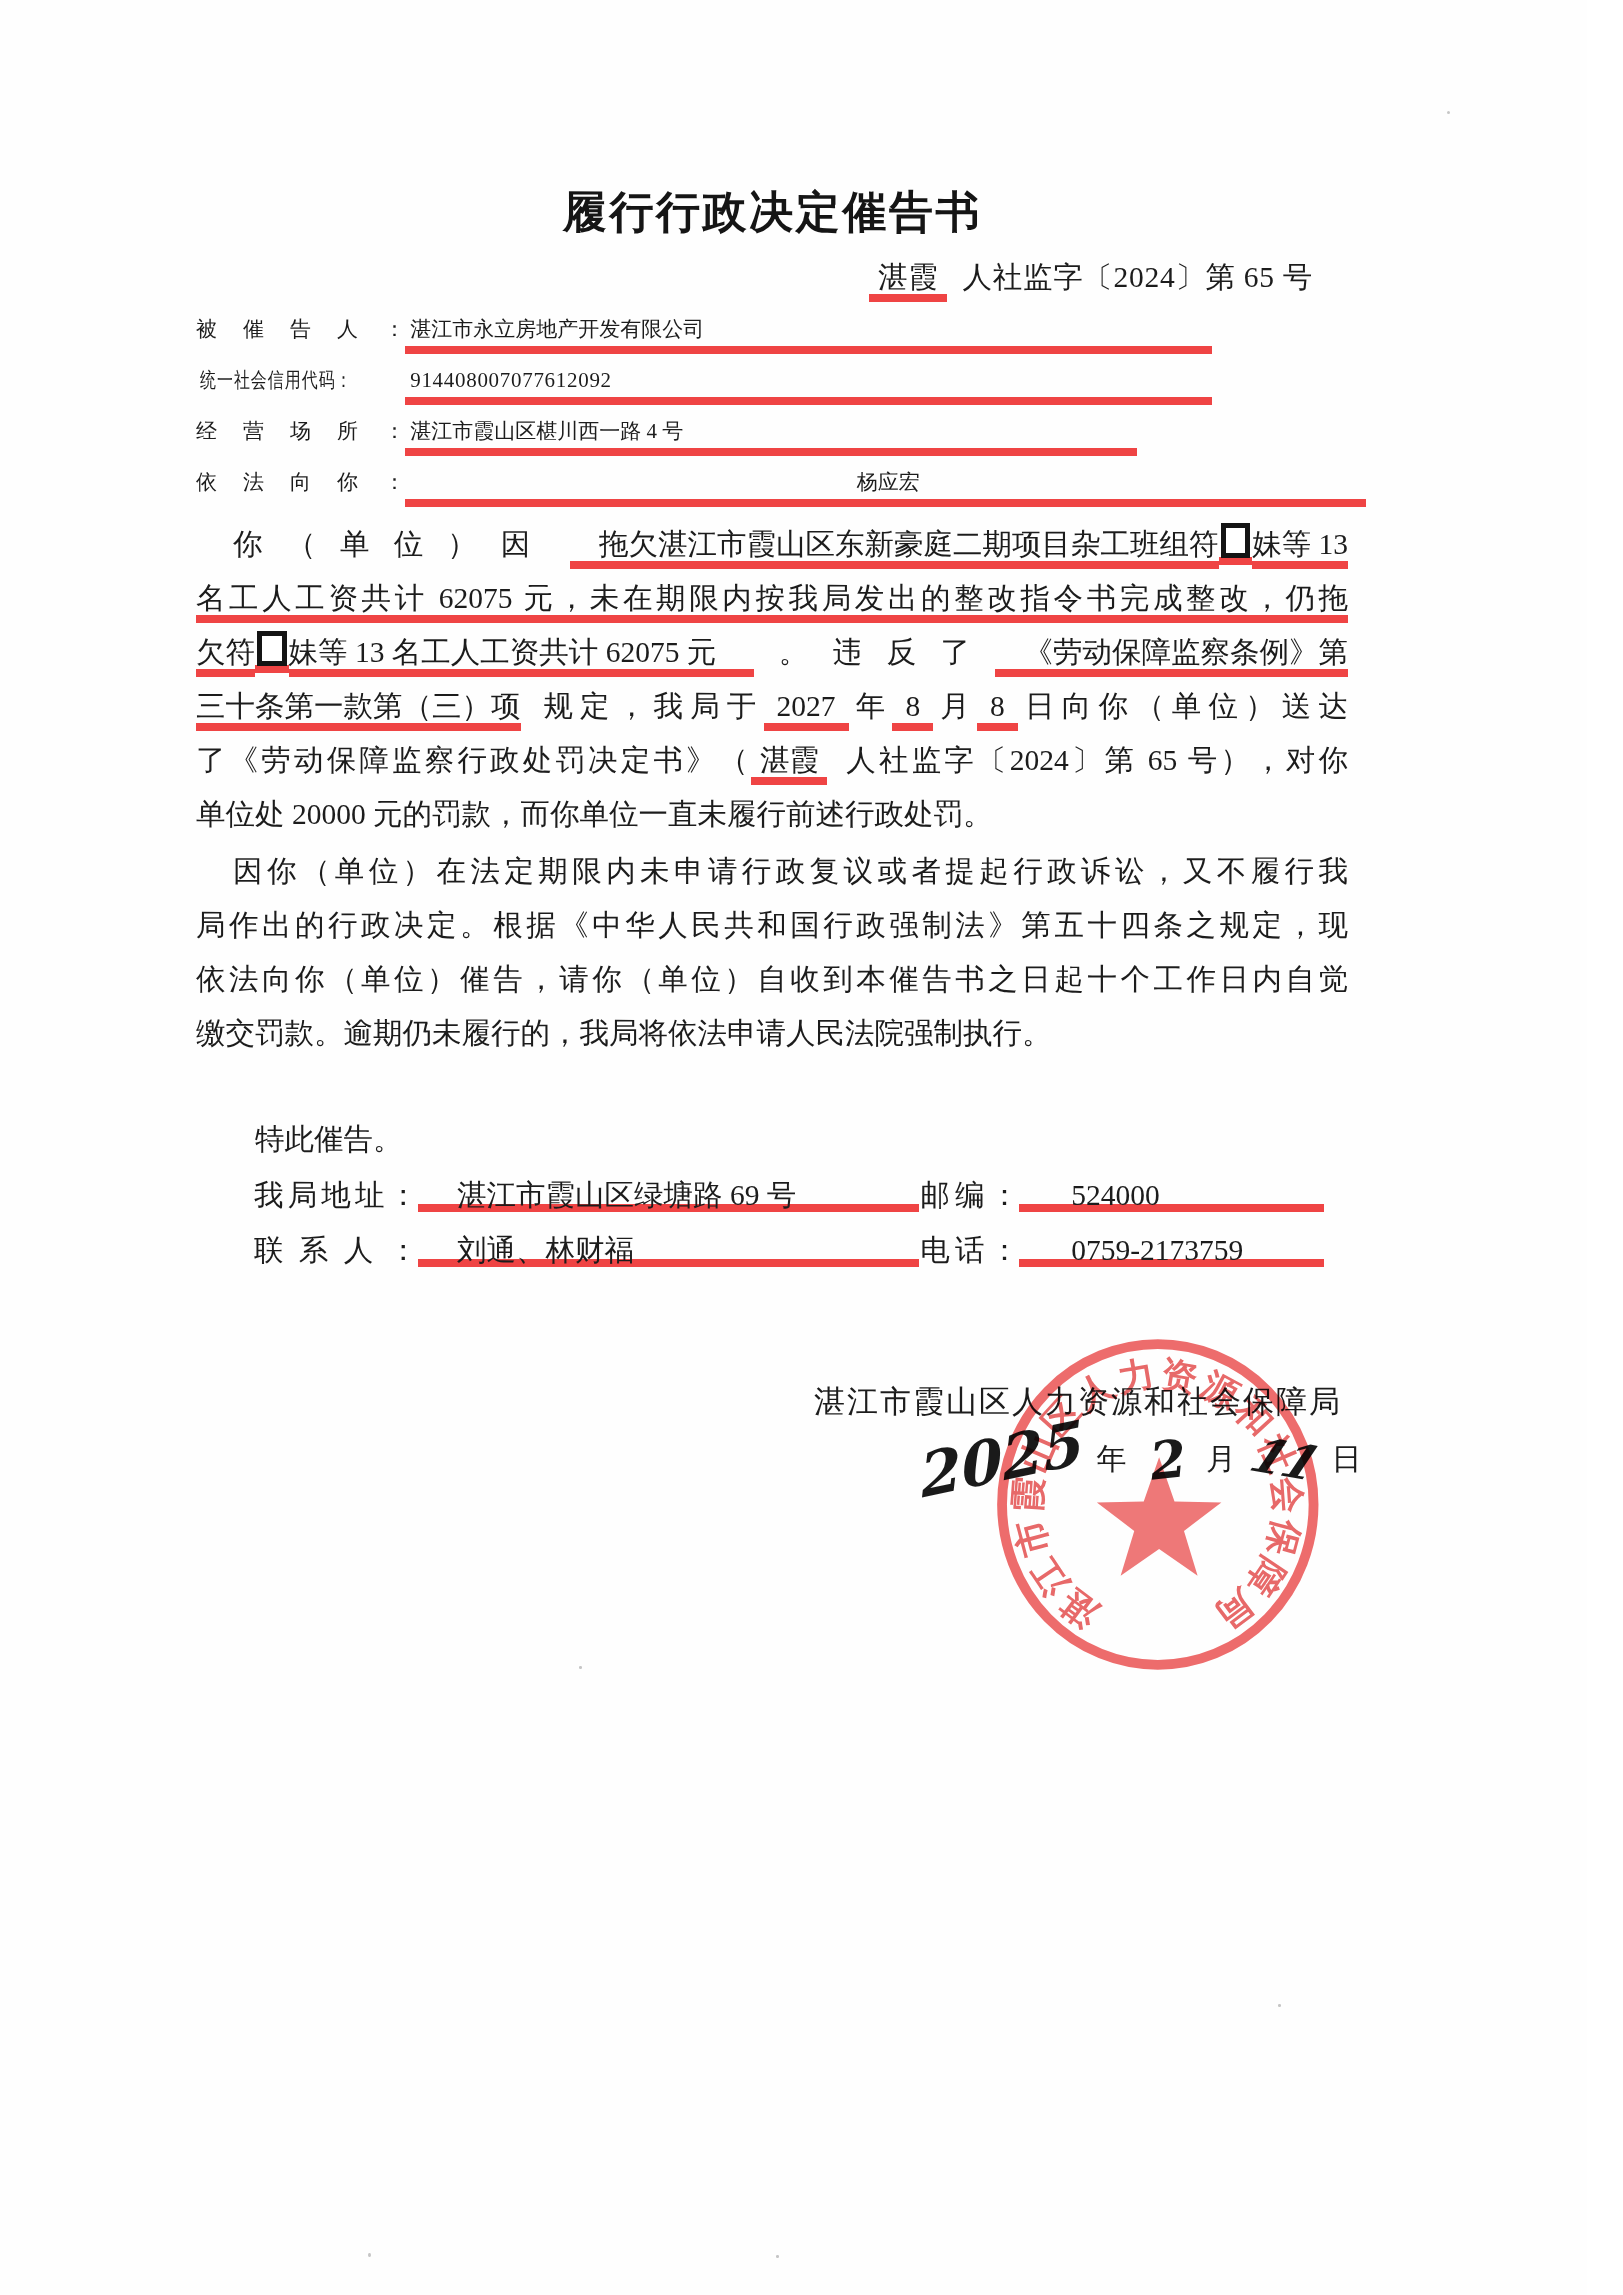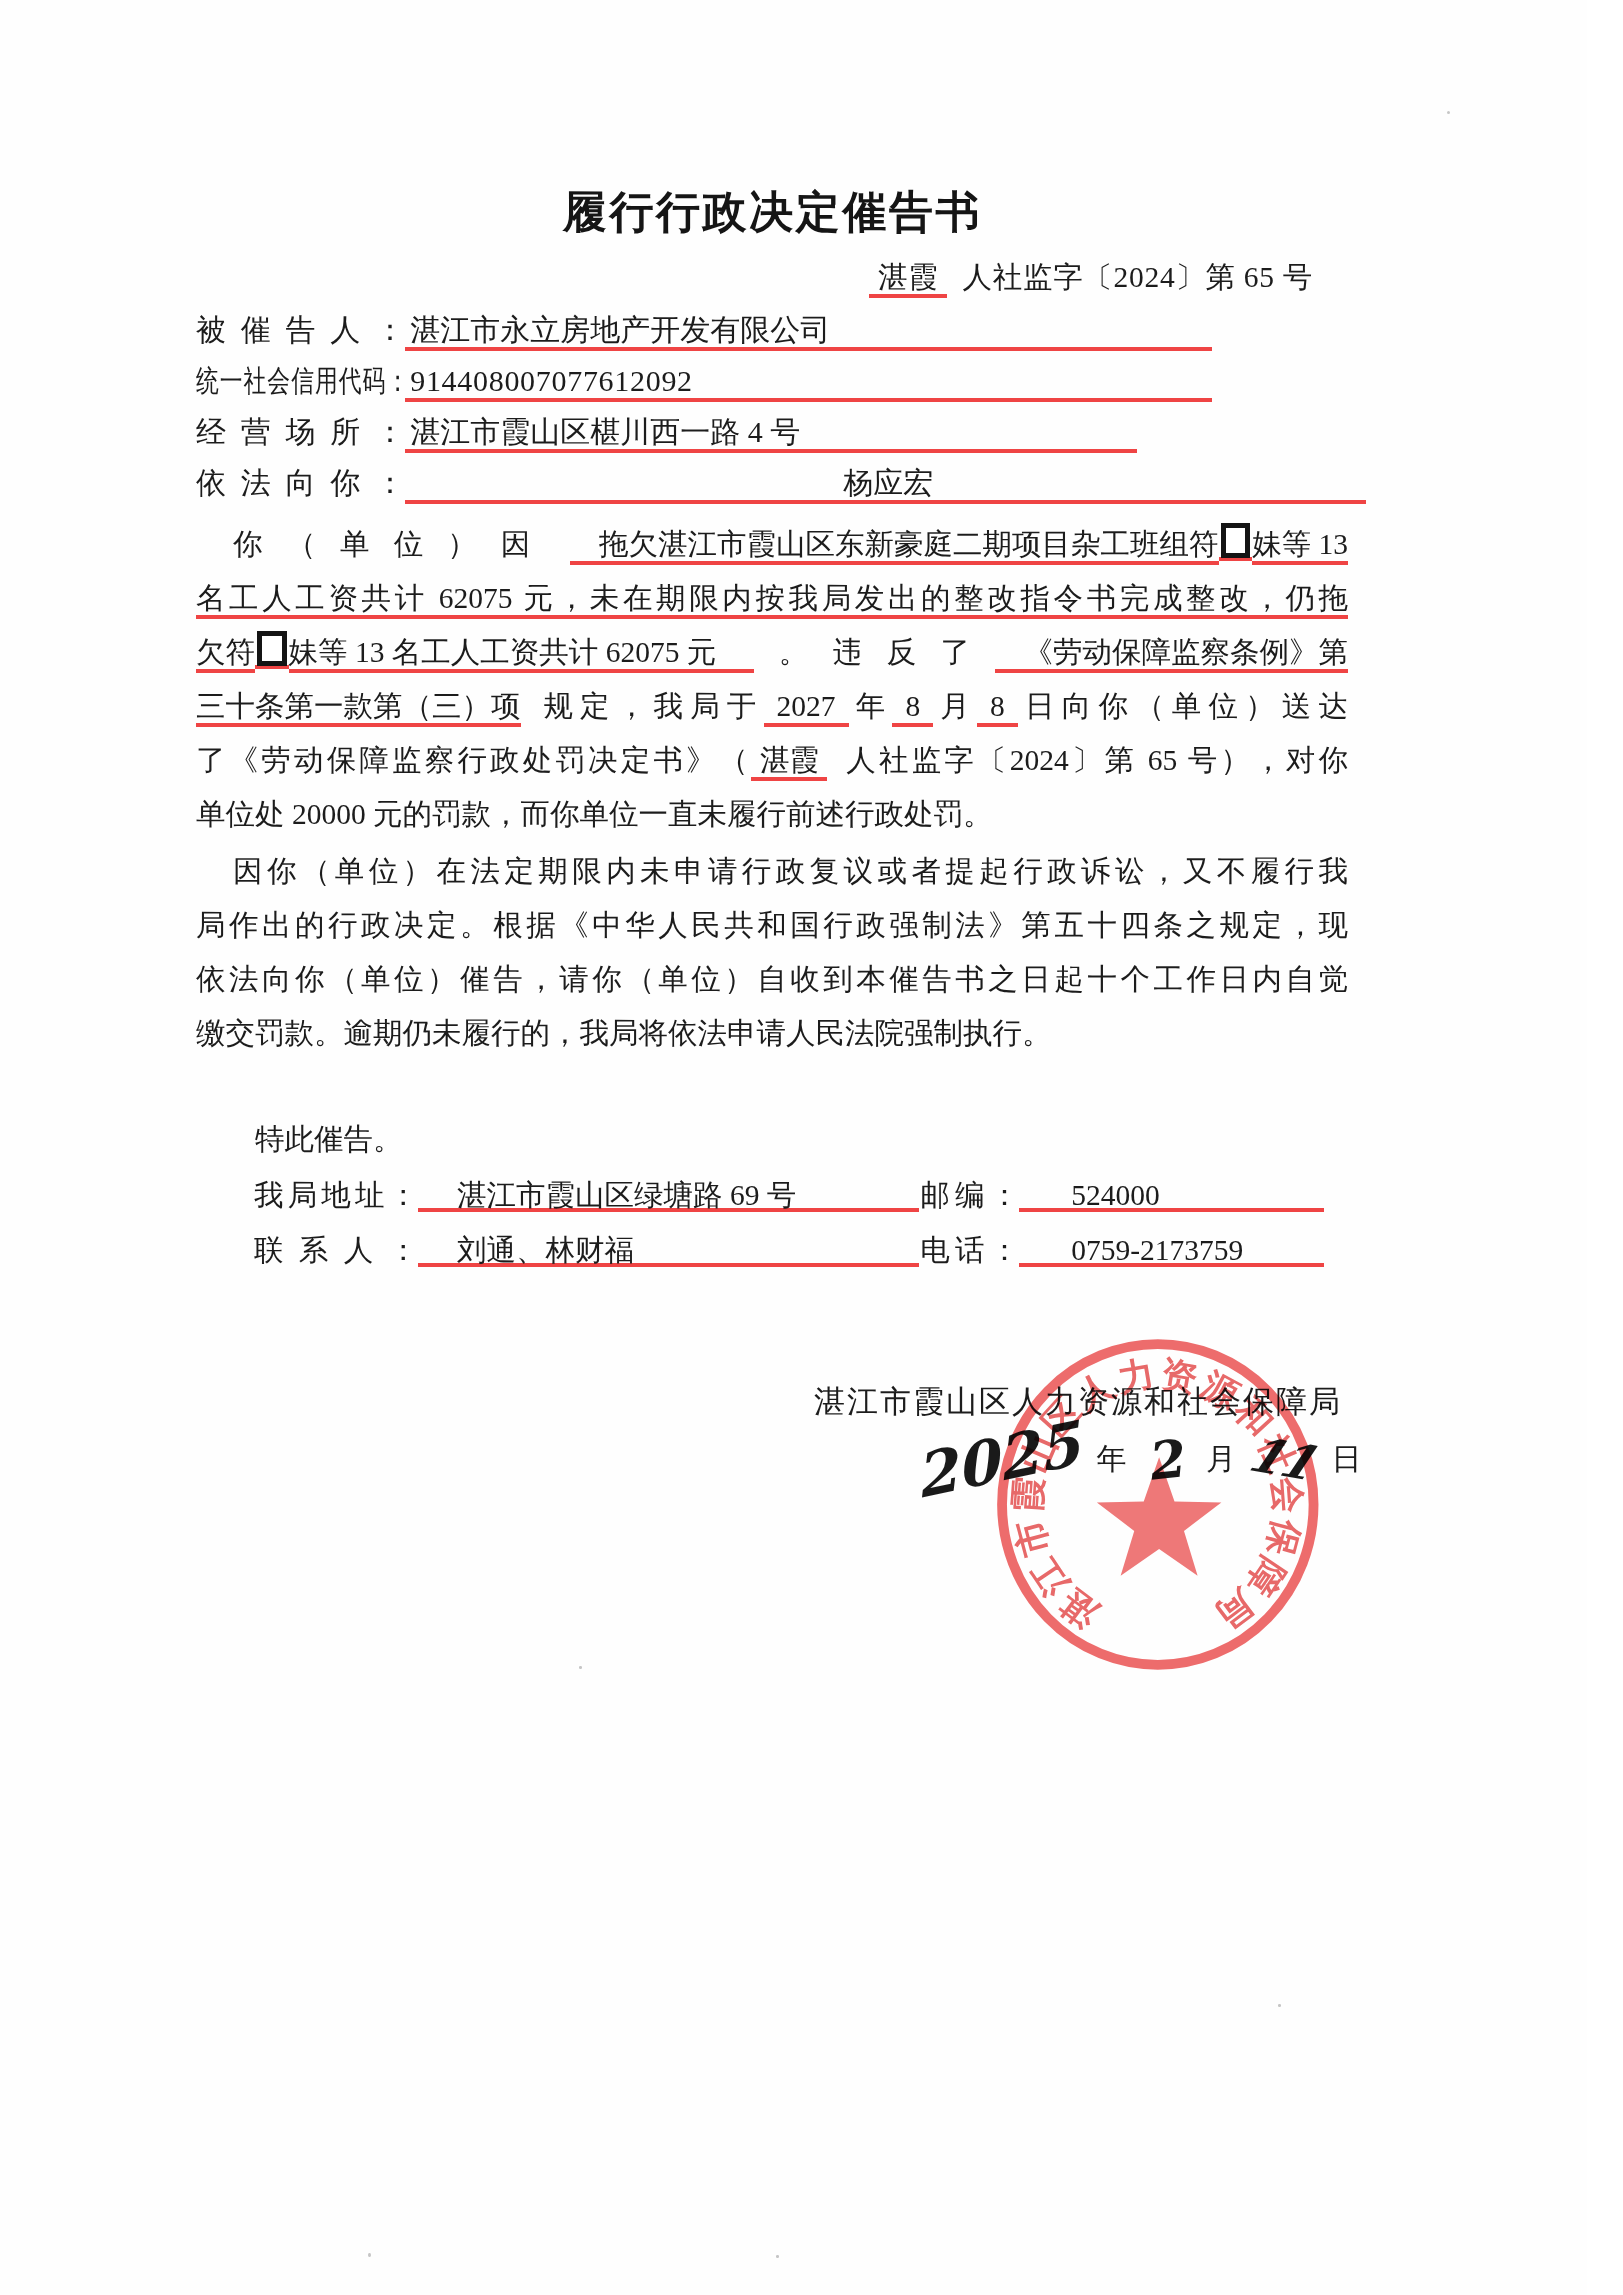--- a/index.html
+++ b/index.html
@@ -5,23 +5,23 @@
   html,body{margin:0;padding:0;background:#ffffff;}
   .page{
     position:relative;width:1587px;height:2295px;background:#fefefe;overflow:hidden;
     font-family:"Liberation Serif","DejaVu Serif",serif;color:#1c1c1c;
   }
   
   .title{position:absolute;top:183px;left:0;width:1545px;text-align:center;
     font-size:44px;font-weight:bold;letter-spacing:2.6px;color:#151515;}
   .docnum{position:absolute;top:258px;right:274px;font-size:29.5px;letter-spacing:0.7px;white-space:nowrap;}
   
-  .u{display:inline-block;height:34px;line-height:34px;border-bottom:4px solid #ef4444;}
+  .u{display:inline-block;height:34px;line-height:34px;border-bottom:8px solid #ef4444;}
   
-  .frow{position:absolute;left:196px;width:1172px;height:41px;line-height:41px;font-size:30px;white-space:nowrap;}
+  .frow{position:absolute;left:196px;width:1172px;height:41px;line-height:41px;font-size:21px;white-space:nowrap;}
   .lbl{display:inline-block;width:209px;text-align:justify;text-align-last:justify;vertical-align:baseline;}
   .lbl-scale{display:inline-block;width:209px;overflow:visible;vertical-align:baseline;text-align:center;}
   .lbl-scale>span{display:inline-block;white-space:nowrap;letter-spacing:1.3px;
     transform:scaleX(.76);transform-origin:0 50%;}
   .uval{padding-left:5.2px;vertical-align:baseline;}
   
   .para{position:absolute;left:196px;width:1152px;font-size:29.5px;}
   .pline{height:54px;line-height:54px;text-align:justify;text-justify:inter-character;white-space:nowrap;}
   .jl{text-align-last:justify;}
   .seg{vertical-align:baseline;}

